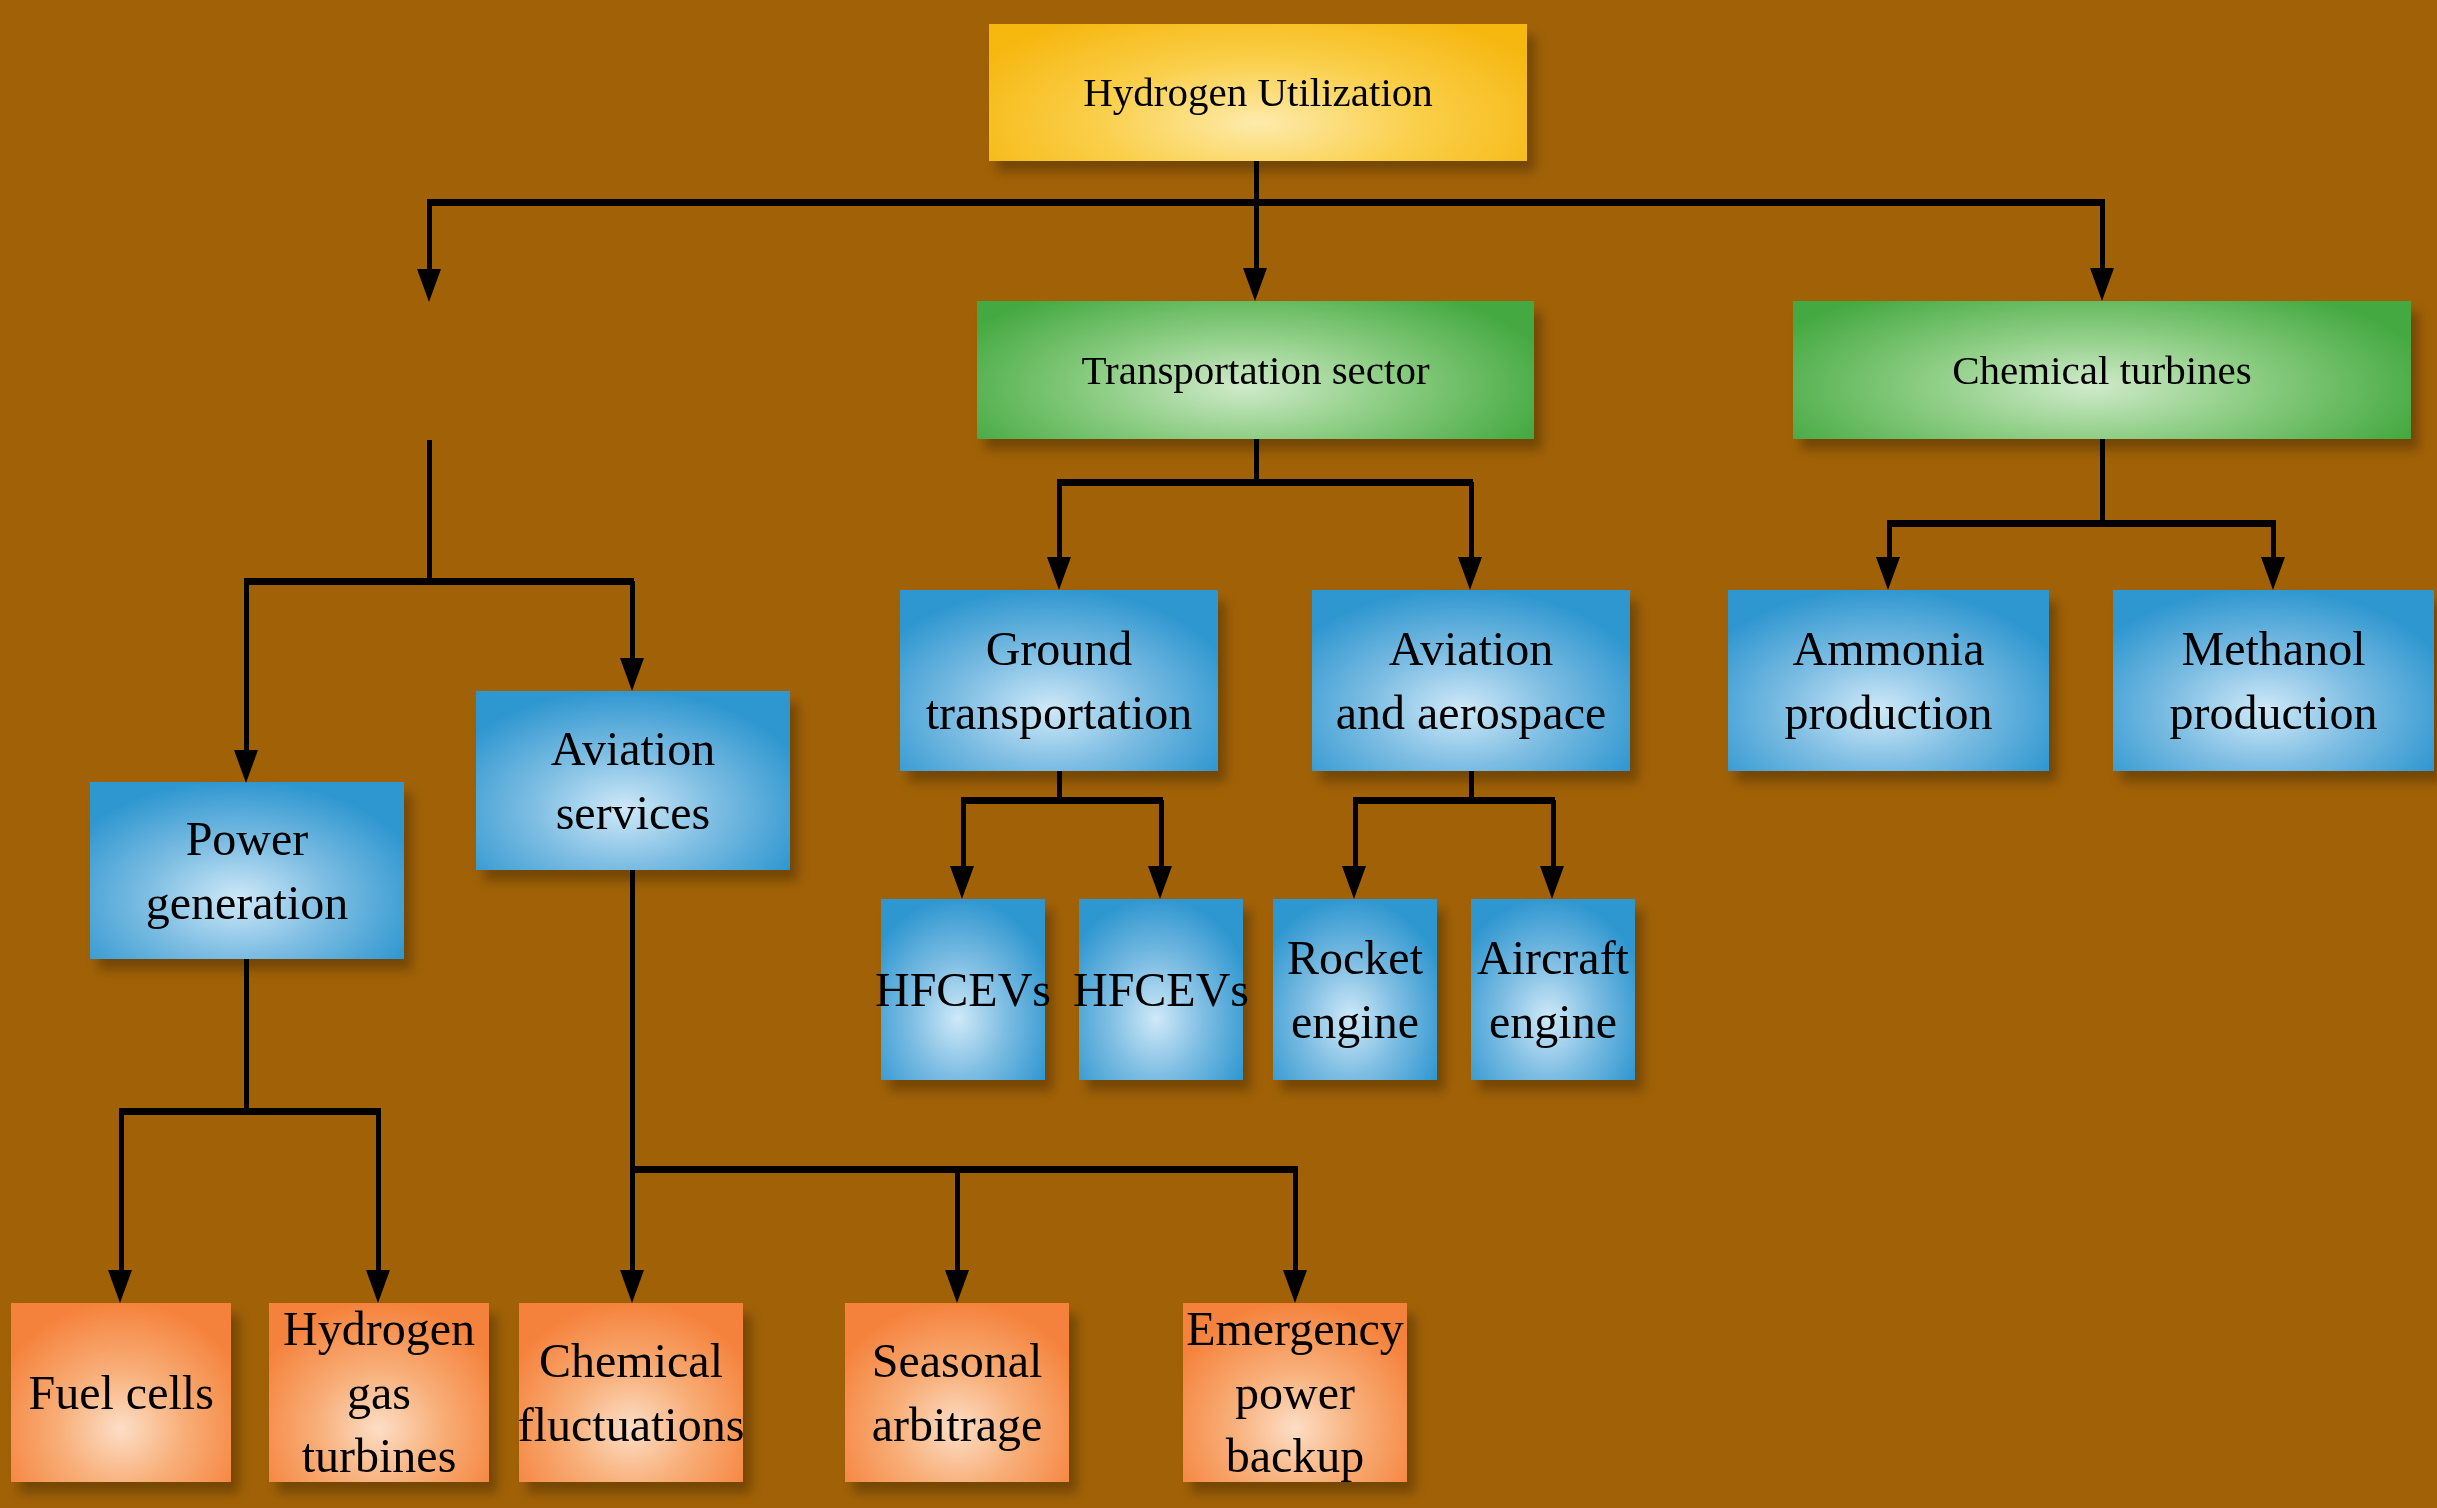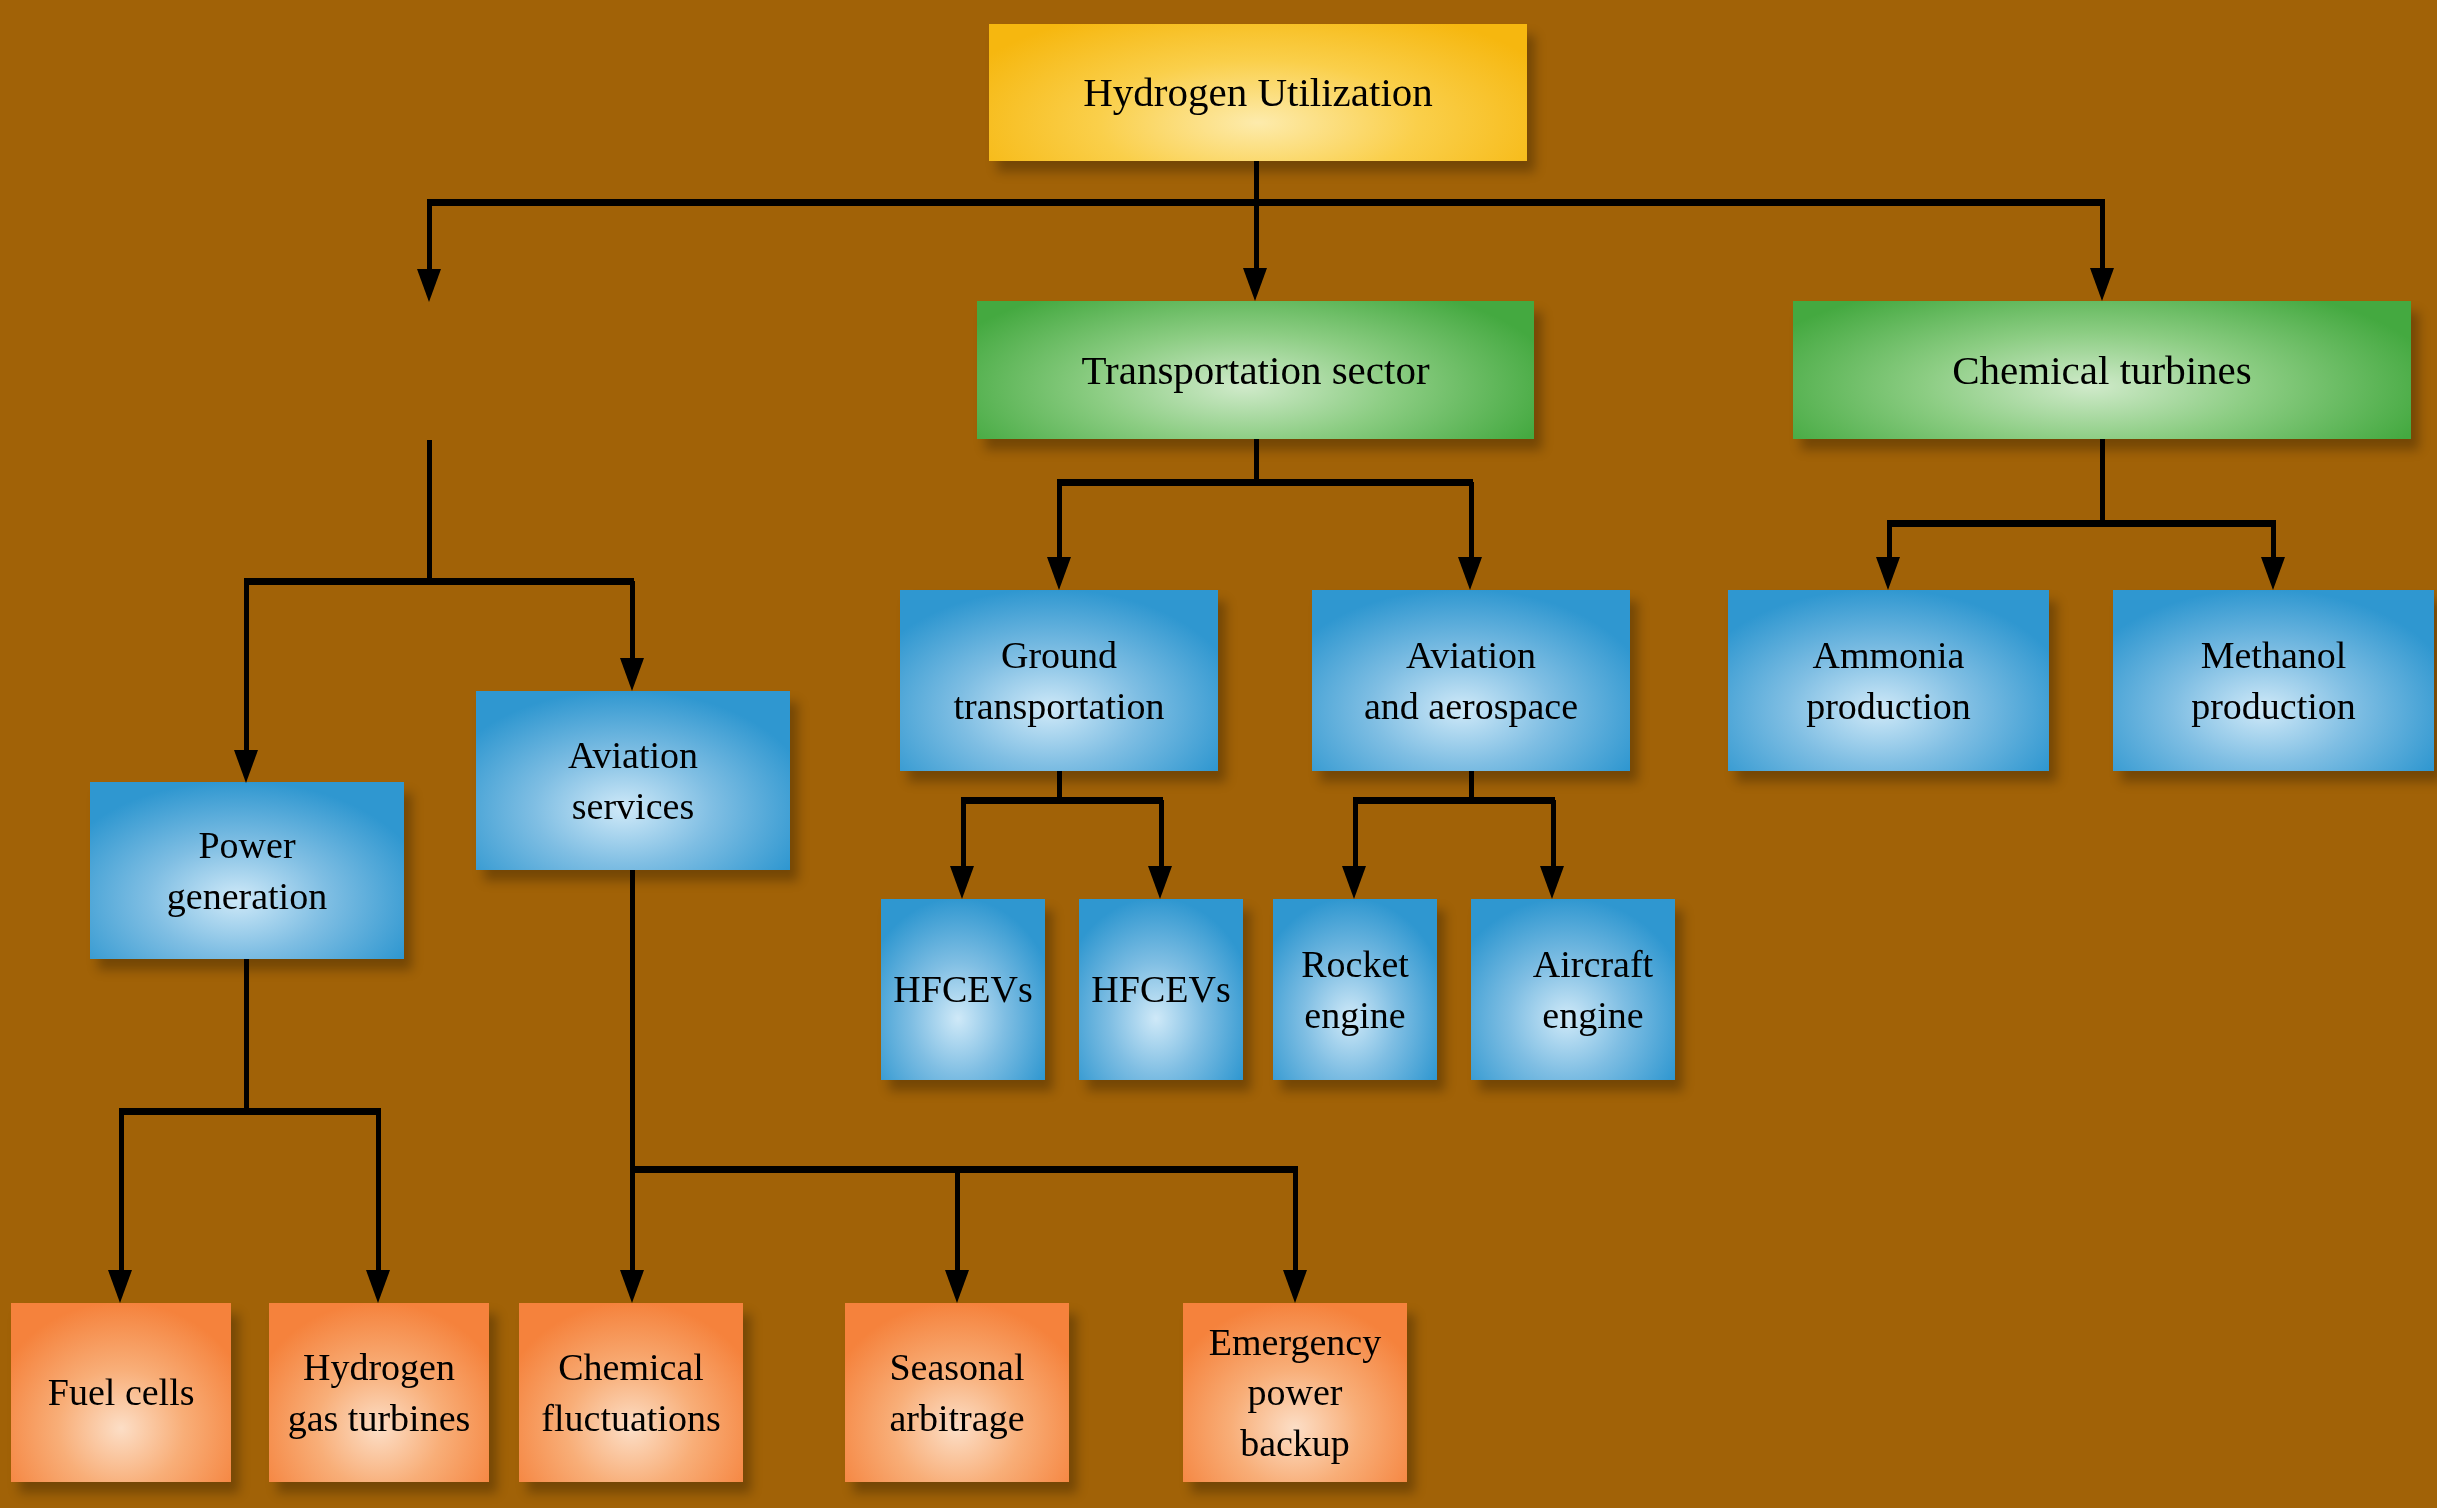--- a/index.html
+++ b/index.html
@@ -1,19 +1,19 @@
 <!DOCTYPE html>
 <html style="font-size:12px"><head>
 <meta charset="utf-8">
 <style>
   html,body{margin:0;padding:0;background:#ffffff;}
   #canvas{position:relative;width:2438px;height:1508px;background:#a16207;overflow:hidden;
           font-family:"Liberation Serif","DejaVu Serif",serif;}
   .box{position:absolute;display:flex;align-items:center;justify-content:center;
-       text-align:center;color:#000;font-size:38px;line-height:1.32;white-space:pre-line;
+       text-align:center;color:#000;font-size:48px;line-height:1.32;white-space:pre-line;
        box-shadow:7.5px 10.5px 10.5px rgba(0,0,0,0.28);}
   .box.lvl1{font-size:41px;}
   .box.lvl2{font-size:41px;}
   .yellow{background:radial-gradient(ellipse 62% 95% at 50% 72%, #FDEBAC 0%, #FACF4A 48%, #F6B70F 96%);}
   .green {background:radial-gradient(ellipse 58% 85% at 48% 62%, #D0EACA 0%, #8CCD83 46%, #44A940 98%);}
   .blue  {background:radial-gradient(ellipse 62% 68% at 47% 66%, #CFE9F8 0%, #7FBEE3 46%, #2F97D0 98%);}
   .orange{background:radial-gradient(ellipse 62% 72% at 50% 70%, #FCDEC6 0%, #F8AE78 46%, #F5823C 98%);}
   .vline{position:absolute;width:4.5px;background:#000;}
   .hline{position:absolute;height:6.7px;background:#000;}
   .arrow{position:absolute;width:0;height:0;
@@ -40,21 +40,21 @@
 and aerospace</div>
   <div class="box blue" style="left:1728px;top:590px;width:321px;height:181px;">Ammonia
 production</div>
   <div class="box blue" style="left:2113px;top:590px;width:321px;height:181px;">Methanol
 production</div>
 
   <div class="box blue" style="left:881px;top:899px;width:164px;height:181px;">HFCEVs</div>
   <div class="box blue" style="left:1079px;top:899px;width:164px;height:181px;">HFCEVs</div>
   <div class="box blue" style="left:1273px;top:899px;width:164px;height:181px;">Rocket
 engine</div>
-  <div class="box blue" style="left:1471px;top:899px;width:164px;height:181px;padding-left:40px;">Aircraft
+  <div class="box blue" style="left:1471px;top:899px;width:164px;height:181px;">Aircraft
 engine</div>
 
   <div class="box orange" style="left:11.2px;top:1303px;width:220px;height:179px;">Fuel cells</div>
   <div class="box orange" style="left:269px;top:1303px;width:220px;height:179px;">Hydrogen
 gas turbines</div>
   <div class="box orange" style="left:519px;top:1303px;width:224px;height:179px;">Chemical
 fluctuations</div>
   <div class="box orange" style="left:845px;top:1303px;width:224px;height:179px;">Seasonal
 arbitrage</div>
   <div class="box orange" style="left:1183px;top:1303px;width:224px;height:179px;">Emergency

